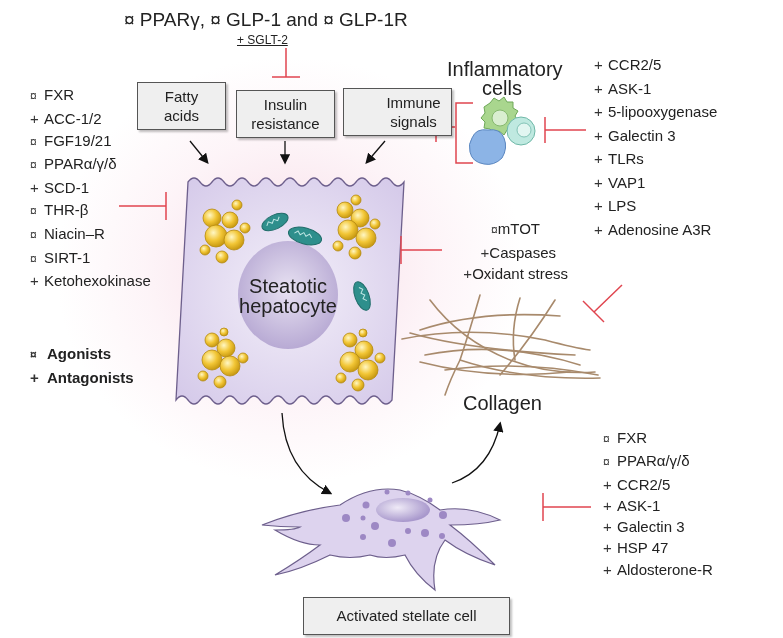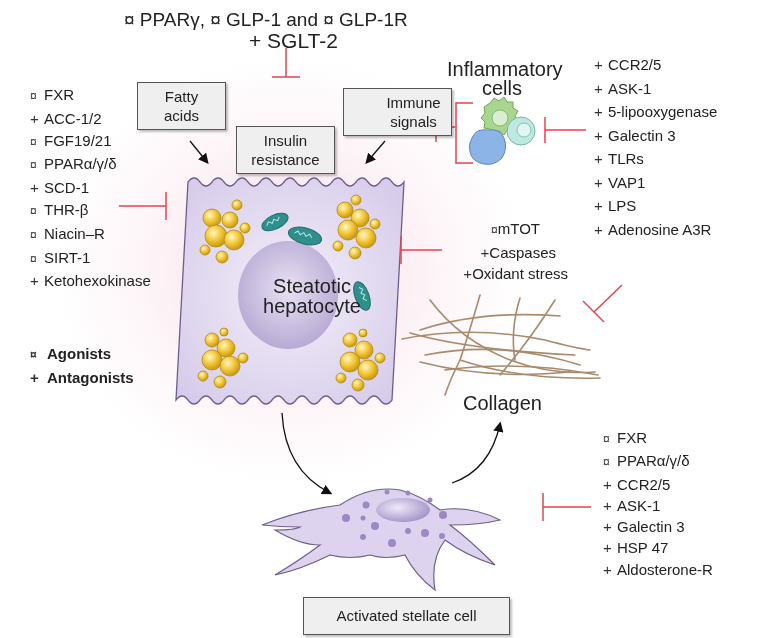--- a/index.html
+++ b/index.html
@@ -189,27 +189,27 @@
         <circle cx="442" cy="536" r="3"></circle>
       <circle cx="443" cy="515" r="4"></circle>
         <circle cx="430" cy="500" r="2.5"></circle>
         <circle cx="387" cy="492" r="2.5"></circle>
       <circle cx="408" cy="493" r="2.5"></circle>
     </g>
   </g>
 </svg>
 
 <div class="txt" style="left:124px; top:9px; font-size:19px;">¤ PPARγ, ¤ GLP-1 and ¤ GLP-1R</div>
-<div class="txt" style="left:249px; top:30px; font-size:21px;">+ SGLT-2</div>
+<div class="txt" style="left:237px; top:30px; font-size:12px;text-decoration:underline;">+ SGLT-2</div>
 
 <div class="box" style="left:137px; top:82px; width:87px; height:46px;">
   <div style="padding-top:4px;">Fatty</div>
   <div>acids</div>
 </div>
-<div class="box" style="left:236px; top:90px; width:97px; height:46px;margin-top:36px;">
+<div class="box" style="left:236px; top:90px; width:97px; height:46px;">
   <div style="padding-top:4px;">Insulin</div>
   <div>resistance</div>
 </div>
 <div class="box" style="left:343px; top:88px; width:75px; height:46px;padding-left:32px;">
   <div style="padding-top:4px;">Immune</div>
   <div>signals</div>
 </div>
 
 <div class="list" style="left:30px; top:84px;">
   <div class="row"><span class="sym">¤</span><span>FXR</span></div>
@@ -237,21 +237,21 @@
   <div class="row"><span class="sym plus">+</span><span>CCR2/5</span></div>
   <div class="row"><span class="sym plus">+</span><span>ASK-1</span></div>
   <div class="row"><span class="sym plus">+</span><span>5-lipooxygenase</span></div>
   <div class="row"><span class="sym plus">+</span><span>Galectin 3</span></div>
   <div class="row"><span class="sym plus">+</span><span>TLRs</span></div>
   <div class="row"><span class="sym plus">+</span><span>VAP1</span></div>
   <div class="row"><span class="sym plus">+</span><span>LPS</span></div>
   <div class="row"><span class="sym plus">+</span><span>Adenosine A3R</span></div>
 </div>
 
-<div class="txt" style="left:238px; top:276px; width:100px; text-align:center; line-height:20px;margin-left:24px;">
+<div class="txt" style="left:238px; top:276px; width:100px; text-align:center; line-height:20px;">
   <div>Steatotic</div>
   <div>hepatocyte</div>
 </div>
 
 <div class="list" style="left:425px; top:218px; text-align:right; line-height:21.5px; width:143px;">
   <div class="row" style="padding-right:28px;"><span class="sym">¤</span><span>mTOT</span></div>
   <div class="row" style="padding-right:12px;"><span class="sym plus">+</span><span>Caspases</span></div>
   <div class="row"><span class="sym plus">+</span><span>Oxidant stress</span></div>
 </div>
 

